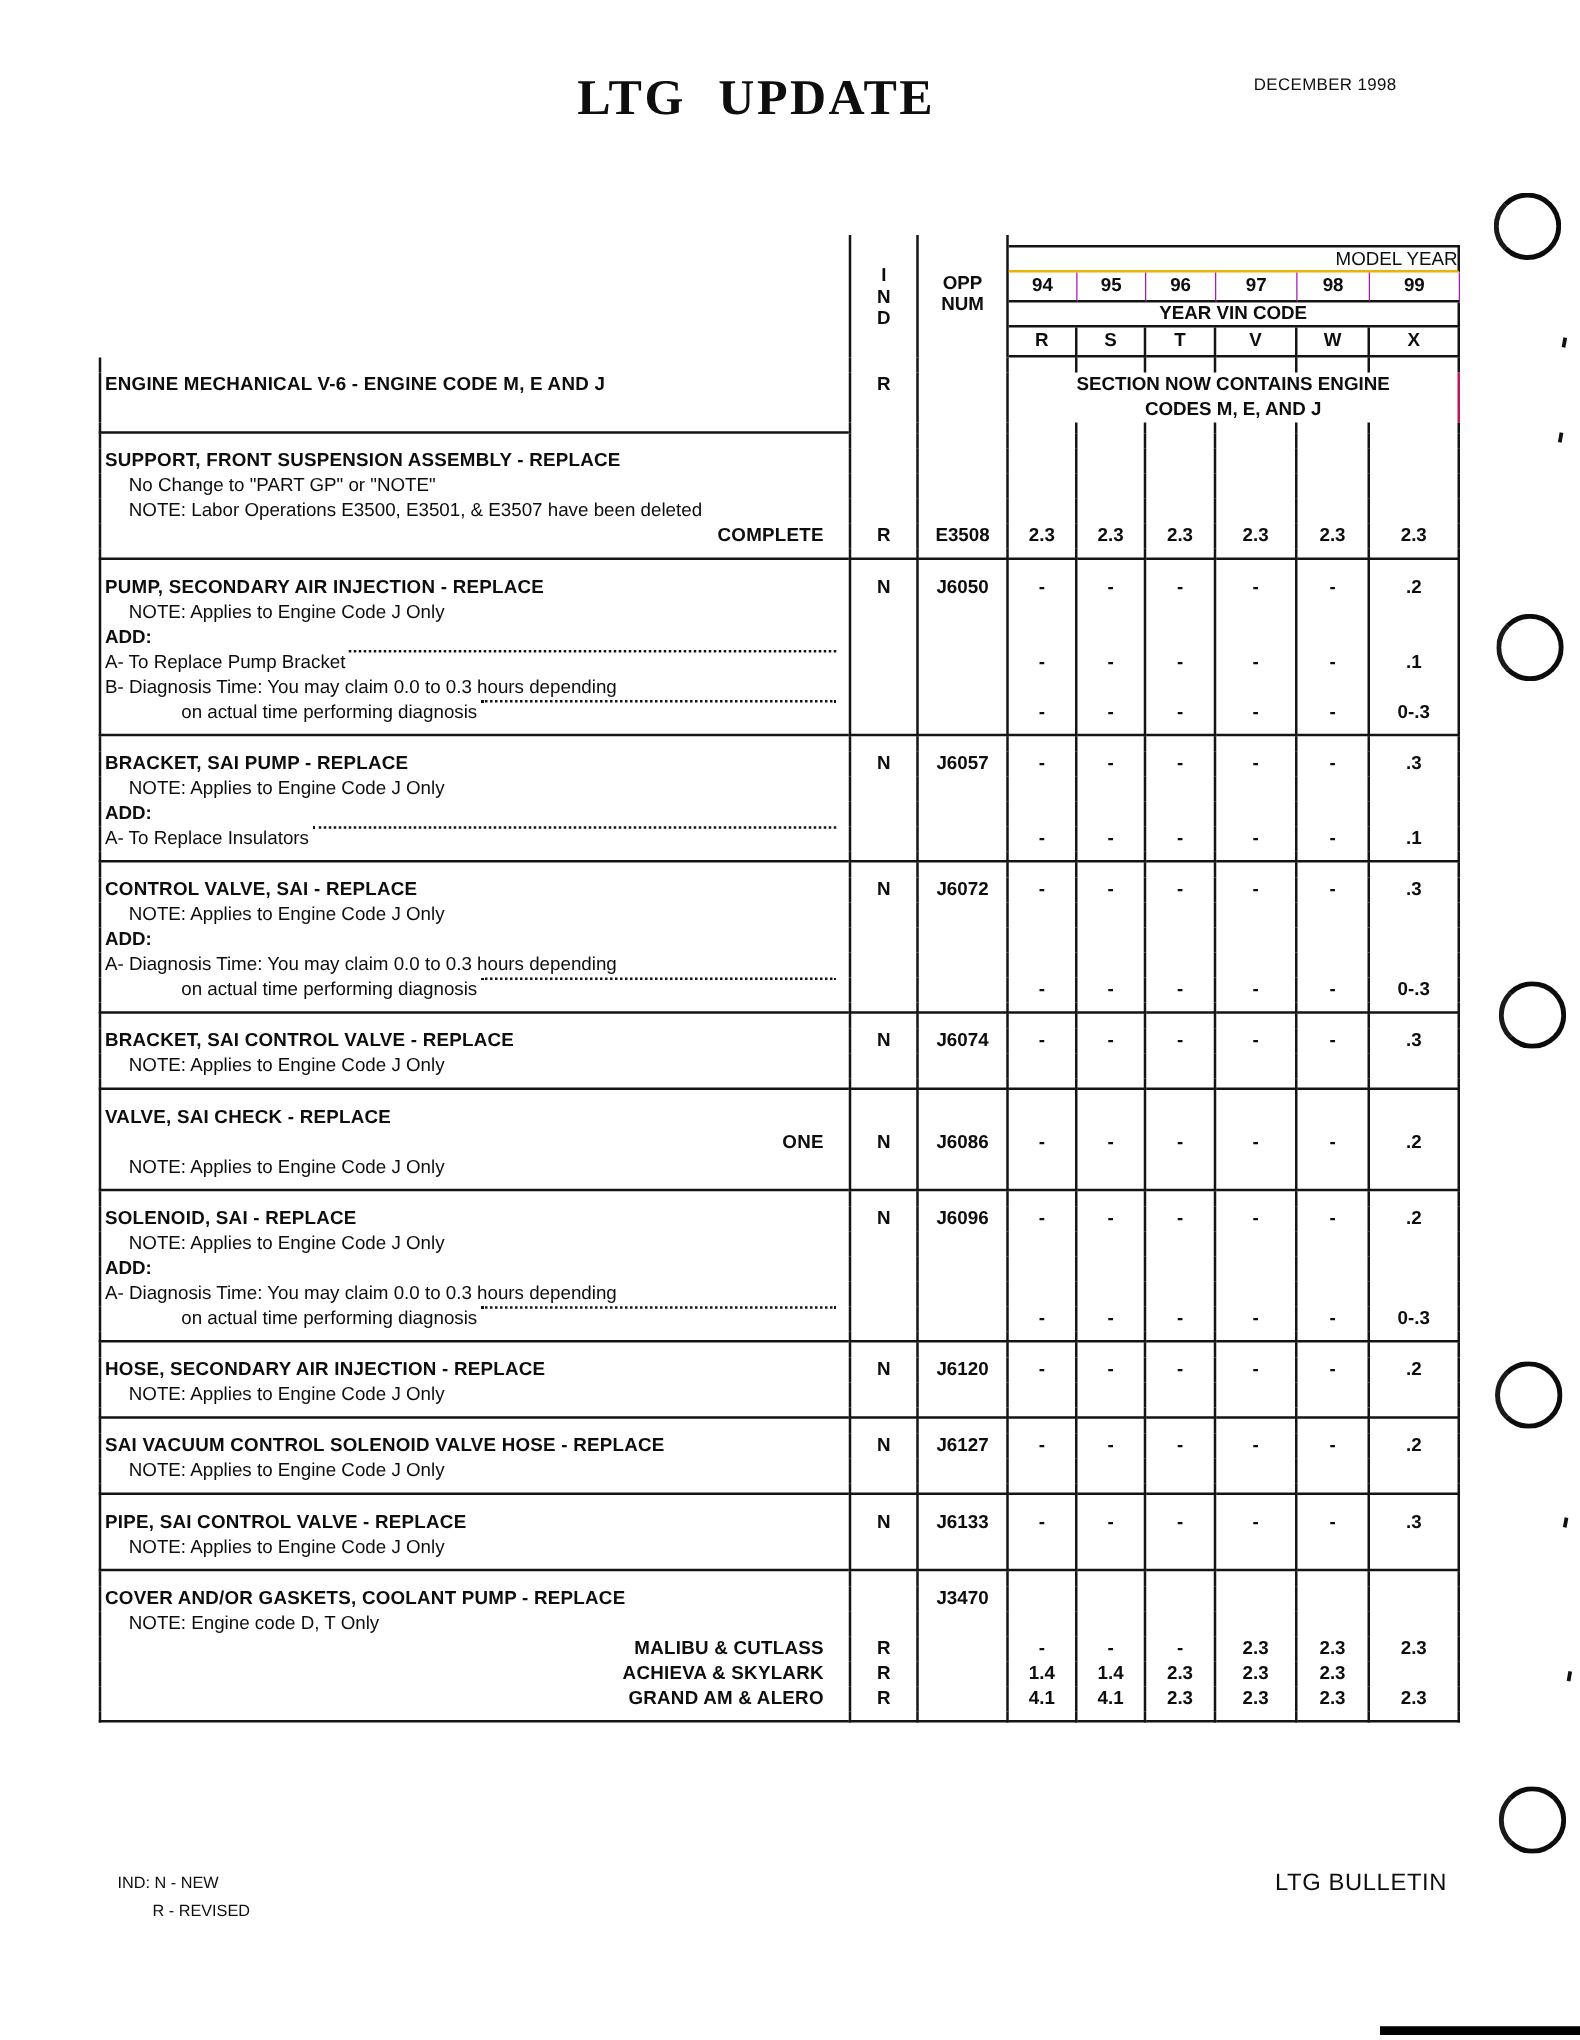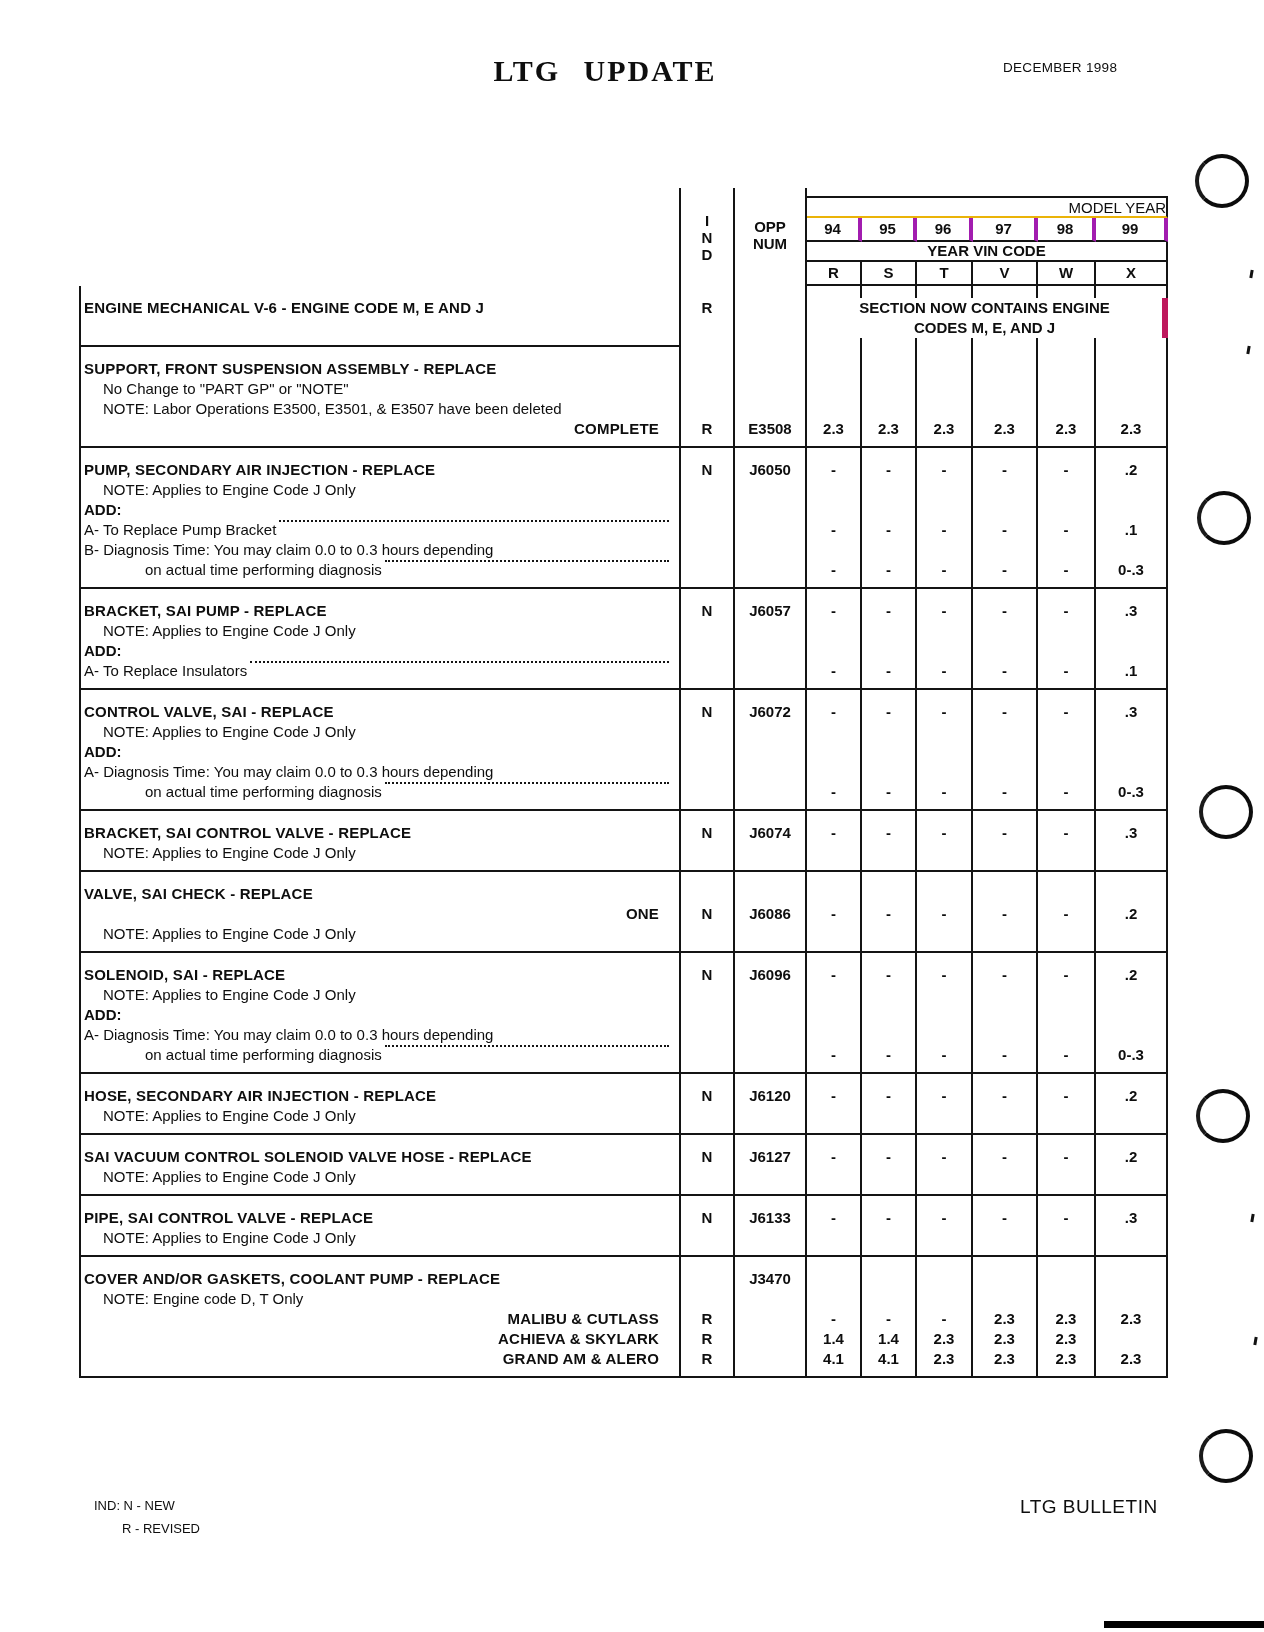--- a/index.html
+++ b/index.html
@@ -2,56 +2,56 @@
 <html><head>
 <meta charset="utf-8">
 <style>
   html,body{margin:0;padding:0;background:#e8e8e8;}
   .page{position:relative;width:1264px;height:1632px;background:#ffffff;overflow:hidden;
         font-family:"Liberation Sans",sans-serif;color:#0e0e0e;}
 
   
   .title1,.title2{position:absolute;left:0;width:1210px;text-align:center;
         font-family:"Liberation Serif",serif;font-weight:bold;}
-  .title1{top:54px;font-size:30px;letter-spacing:2px;word-spacing:14px;font-family:Liberation Serif, serif;}
+  .title1{top:54px;font-size:40px;letter-spacing:2px;word-spacing:14px;font-family:Liberation Serif, serif;}
   .title2{top:102px;font-size:41px;letter-spacing:1px;word-spacing:2px;}
   .date{position:absolute;left:1003px;top:60px;font-size:13.5px;letter-spacing:.3px;}
 
   
   .table{position:absolute;left:79px;top:188px;width:1089px;}
   .thead,.row{display:grid;grid-template-columns:600px 56px 72px 55px 55px 56px 65px 58px 72px;}
   .thead{grid-template-rows:8px 22px 24px 20px 24px;}
 
   .th-desc{grid-row:1/6;grid-column:1;border:2px solid #141414;box-sizing:border-box;
            display:flex;justify-content:center;align-items:flex-start;padding-top:44px;
            font-weight:bold;font-size:15px;letter-spacing:.4px;}
   .th-ind{grid-row:1/6;grid-column:2;border-left:2px solid #141414;border-right:2px solid #141414;
           box-sizing:border-box;text-align:center;font-weight:bold;font-size:15px;
           padding-top:24px;line-height:17px;}
   .th-opp{grid-row:1/6;grid-column:3;border-right:2px solid #141414;box-sizing:border-box;
           text-align:center;font-weight:bold;font-size:15px;padding-top:30px;line-height:17px;}
   .th-my{grid-row:2;grid-column:4/10;border-top:2px solid #141414;border-bottom:2px solid #eab308;
          border-right:2px solid #141414;box-sizing:border-box;text-align:right;font-weight:normal;
          font-size:15px;line-height:20px;}
-  .th-year{grid-row:3;border-right:4px solid #a21caf;border-bottom:2px solid #141414;
+  .th-year{grid-row:3;border-right:1px solid #a21caf;border-bottom:2px solid #141414;
            box-sizing:border-box;text-align:center;font-weight:bold;font-size:15px;line-height:22px;}
   .th-vinlbl{grid-row:4;grid-column:4/10;border-right:2px solid #141414;border-bottom:2px solid #141414;
            box-sizing:border-box;text-align:center;font-weight:bold;font-size:15px;line-height:18px;}
   .th-vin{grid-row:5;border-right:2px solid #141414;border-bottom:2px solid #141414;
           box-sizing:border-box;text-align:center;font-weight:bold;font-size:15px;line-height:22px;}
 
   
   .row{font-size:15px;line-height:20px;}
   .c-desc{border-left:2px solid #141414;box-sizing:border-box;display:flex;align-items:flex-start;
           padding-left:3px;}
   .c-ind{border-left:2px solid #141414;border-right:2px solid #141414;box-sizing:border-box;
          text-align:center;font-weight:bold;}
   .c-opp{border-right:2px solid #141414;box-sizing:border-box;text-align:center;font-weight:bold;}
   .c-val{border-right:2px solid #141414;box-sizing:border-box;text-align:center;font-weight:bold;}
-  .c-span{grid-column:4/10;border-right:6px solid #be185d;box-sizing:border-box;text-align:center;
+  .c-span{grid-column:4/10;border-right:2px solid #be185d;box-sizing:border-box;text-align:center;
           font-weight:bold;}
 
   .t-title .txt{font-weight:bold;letter-spacing:.2px;}
   .t-note .c-desc{padding-left:22px;}
   .t-add .txt{font-weight:bold;}
   .t-sub .c-desc{}
   .t-sub2 .c-desc{padding-left:64px;}
   .t-right .c-desc{justify-content:flex-end;padding-right:20px;}
   .t-right .txt{font-weight:bold;letter-spacing:.2px;}
 

